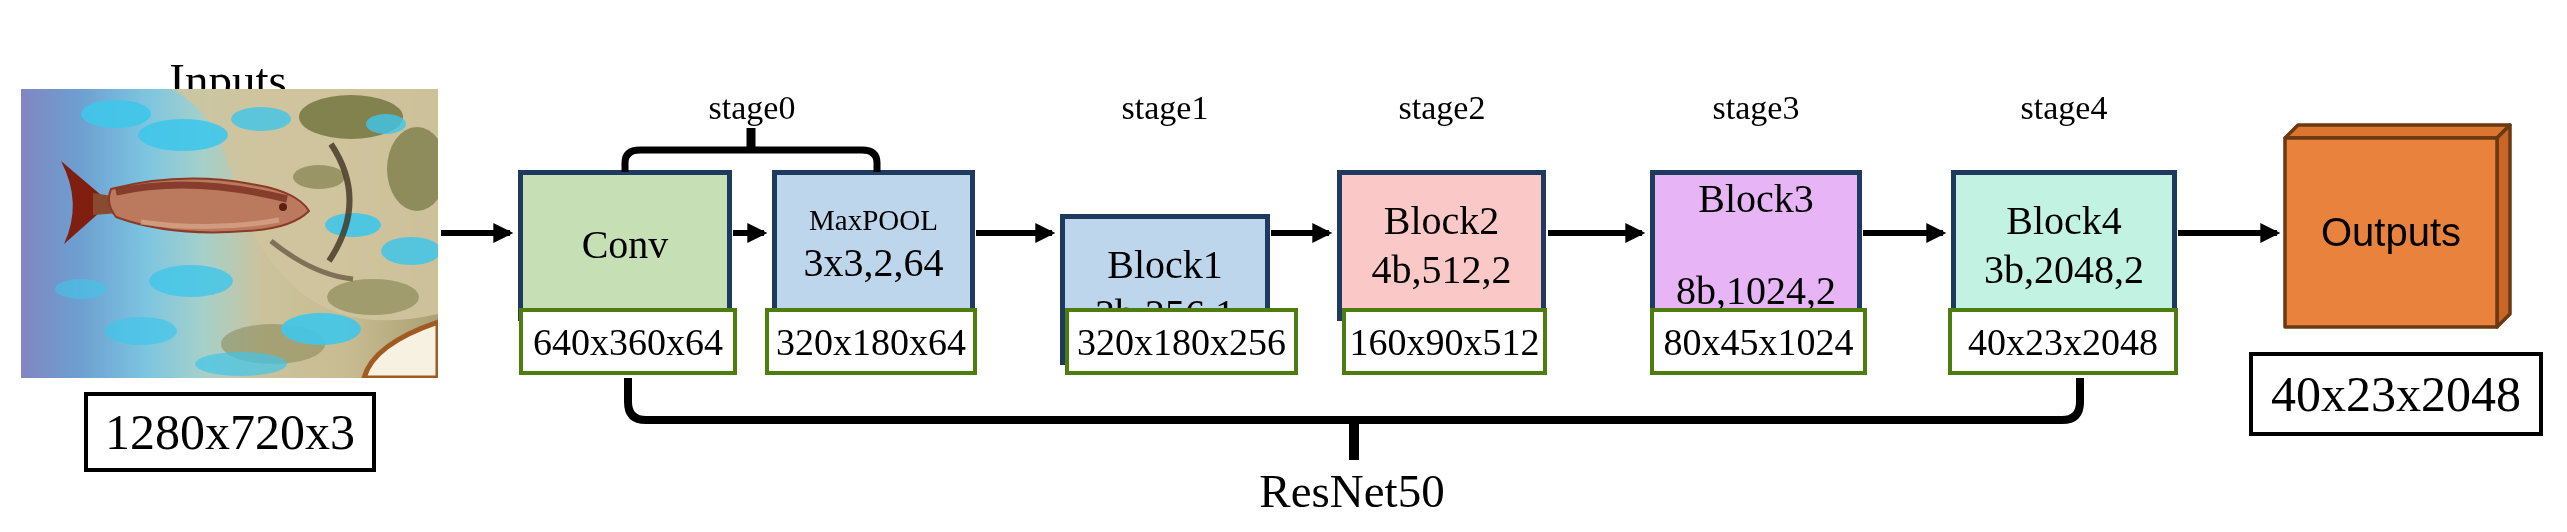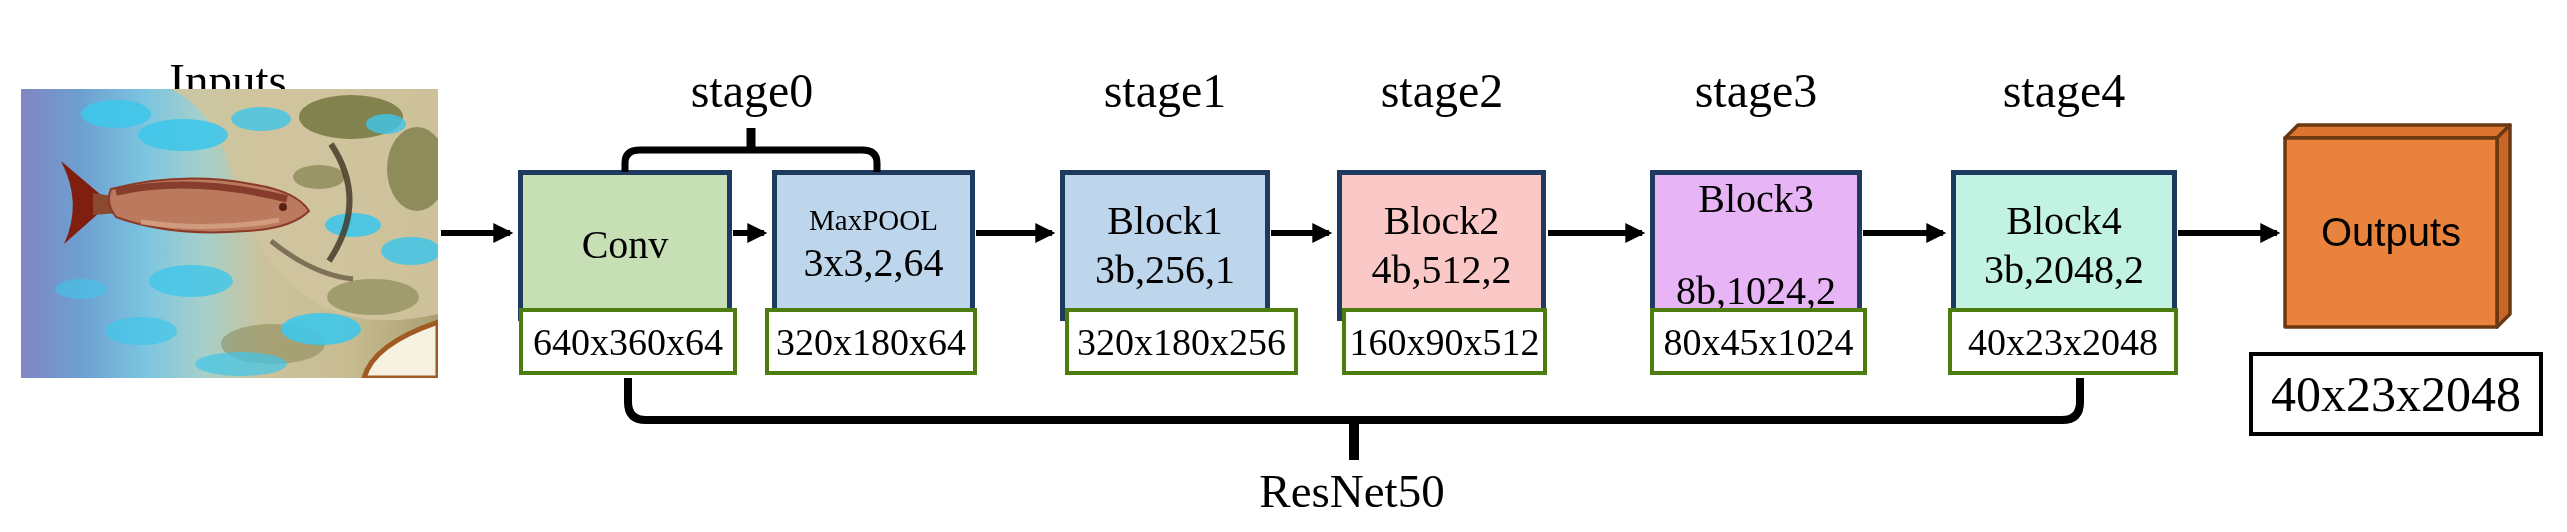--- a/index.html
+++ b/index.html
@@ -2,21 +2,21 @@
 <html><head>
 <meta charset="utf-8">
 <style>
   html,body{margin:0;padding:0;background:#ffffff;}
   .canvas{
     position:relative;width:2567px;height:532px;background:#ffffff;overflow:hidden;
     font-family:"Liberation Serif", serif;color:#000;
   }
   .txt{position:absolute;display:flex;align-items:center;justify-content:center;text-align:center;}
   .inputs-label{left:58px;top:12px;width:340px;height:56px;font-size:47px;margin-top:40px;}
-  .stage-label{top:62px;width:240px;height:56px;font-size:48px;}
+  .stage-label{top:80px;width:240px;height:56px;font-size:34px;}
   .stage-0{left:632px;} .stage-1{left:1045px;} .stage-2{left:1322px;} .stage-3{left:1636px;} .stage-4{left:1944px;}
 
   .block{
     position:absolute;top:170px;height:151px;box-sizing:border-box;
     border:5px solid #1e3a5f;display:flex;flex-direction:column;
     align-items:center;justify-content:center;line-height:1.22;
   }
   .block-title{font-size:40px;}
   .block-title.small{font-size:29px;}
   .block-params{font-size:40px;}
@@ -95,35 +95,36 @@
     <g>
       <path d="M40,72 L80,106 L78,124 L43,155 Q62,114 40,72 Z" fill="#801f10"></path>
       <path d="M72,104 L98,108 L98,124 L72,126 Z" fill="#8a4a30"></path>
       <path d="M90,100 Q160,82 230,95 Q276,102 288,122 Q270,140 225,142 Q150,148 95,128 Q84,114 90,100 Z" fill="#bb7a5e" stroke="#8a3a28" stroke-width="2"></path>
       <path d="M95,103 Q170,86 266,110" stroke="#7c3322" stroke-width="7" fill="none" opacity="0.85"></path>
       <path d="M120,133 Q190,143 258,131" stroke="#d9a98c" stroke-width="5" fill="none" opacity="0.7"></path>
       <circle cx="262" cy="118" r="4" fill="#5a2012"></circle>
     </g>
   </svg>
 
+  <div class="big-dimbox input-dims">1280x720x3</div>
 
   <div class="txt stage-label stage-0">stage0</div>
   <div class="txt stage-label stage-1">stage1</div>
   <div class="txt stage-label stage-2">stage2</div>
   <div class="txt stage-label stage-3">stage3</div>
   <div class="txt stage-label stage-4">stage4</div>
 
   <div class="block blk-0" style="background: rgb(198, 223, 181);">
     <div class="block-title">Conv</div>
   </div>
   <div class="block blk-1" style="background: rgb(189, 214, 236);">
     <div class="block-title small">MaxPOOL</div>
     <div class="block-params">3x3,2,64</div>
   </div>
-  <div class="block blk-2" style="background: rgb(189, 214, 236);">
+  <div class="block blk-2" style="background: rgb(189, 214, 236); margin-top: 44px;">
     <div class="block-title">Block1</div>
     <div class="block-params">3b,256,1</div>
   </div>
   <div class="block blk-3" style="background: rgb(250, 200, 198);">
     <div class="block-title">Block2</div>
     <div class="block-params">4b,512,2</div>
   </div>
   <div class="block blk-4" style="background: rgb(231, 180, 245);">
     <div class="block-title">Block3</div>
     <div class="block-params">8b,1024,2</div>

